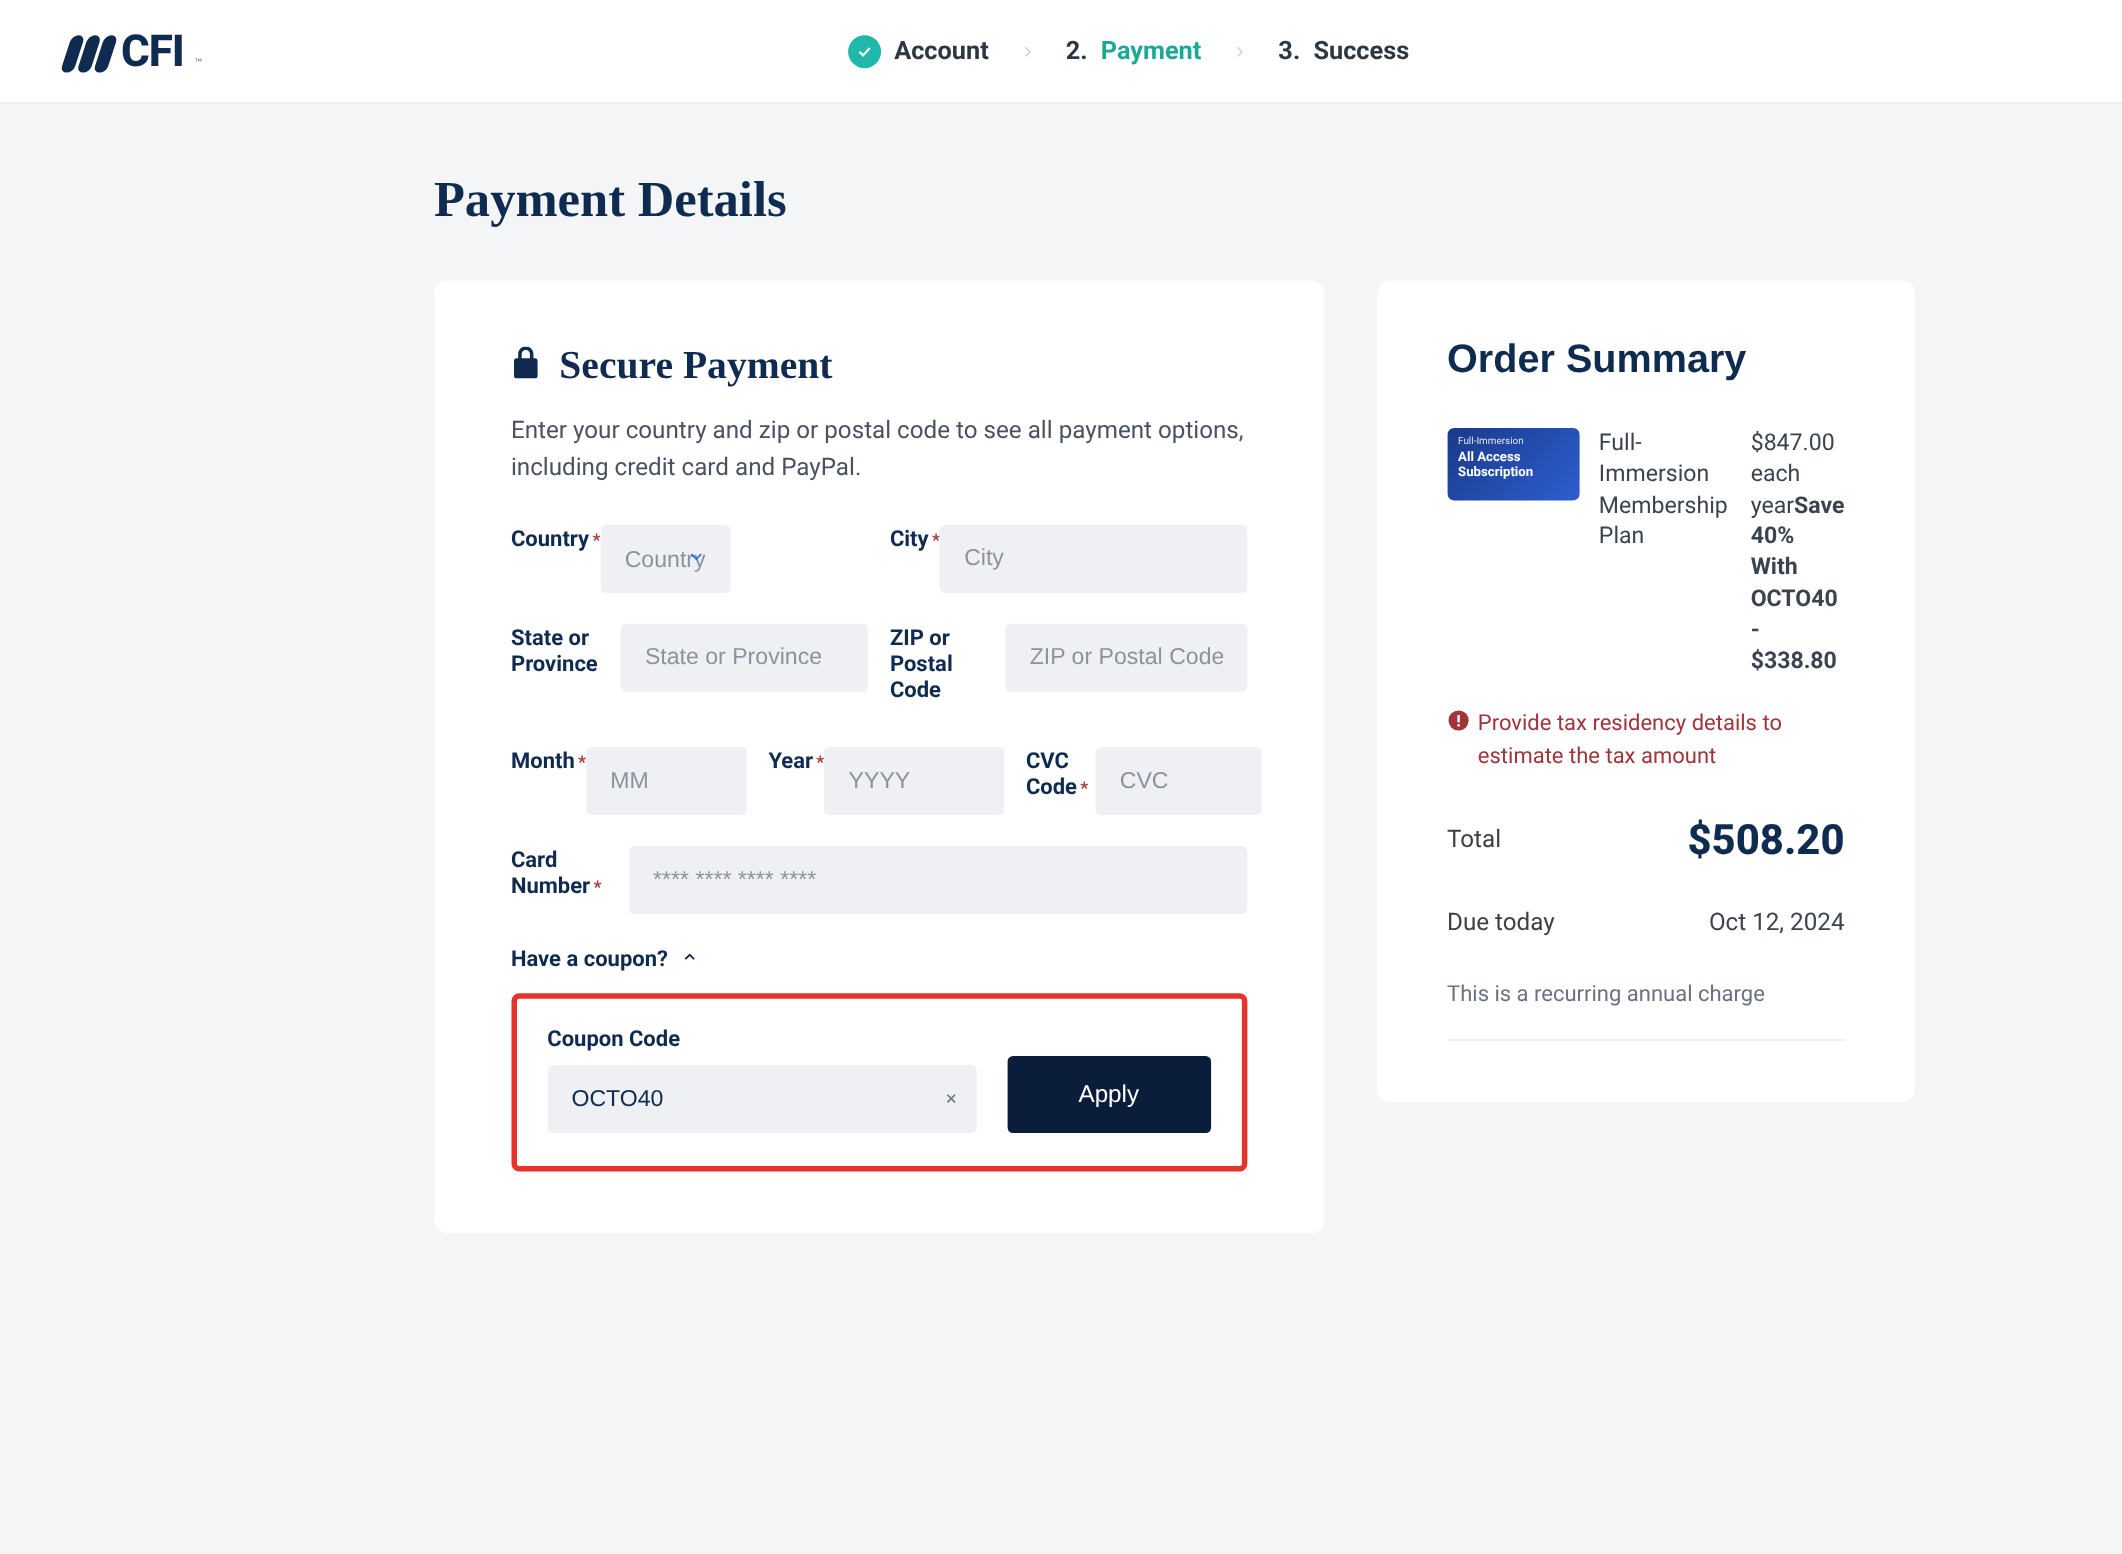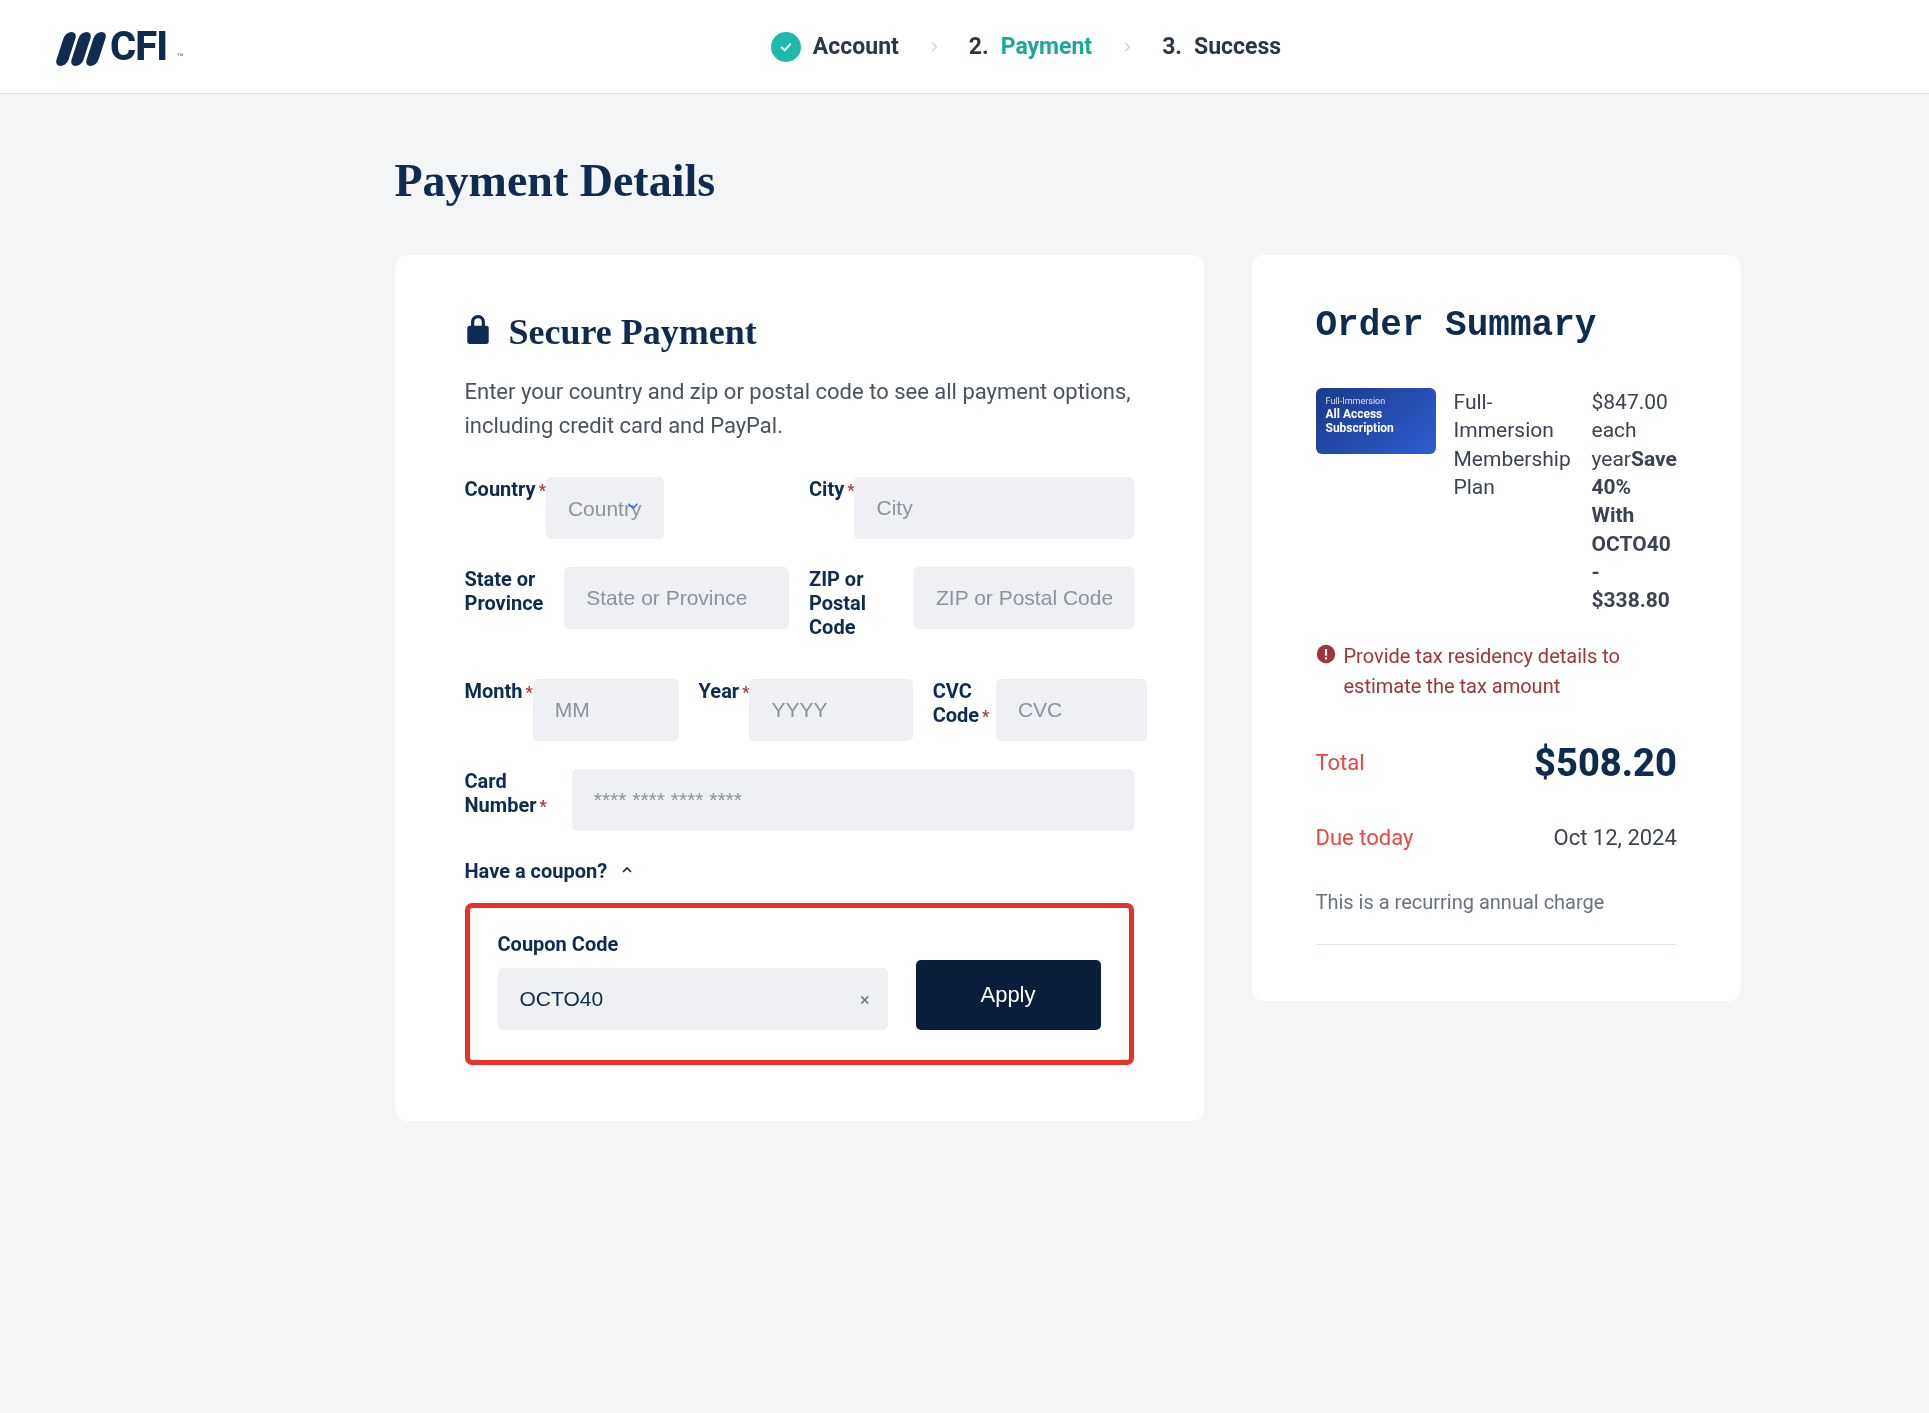--- a/index.html
+++ b/index.html
@@ -93,32 +93,32 @@
     color:#fff;
     border:none;
     border-radius:5px;
     height:70px;
     width:185px;
     font-size:22px;
     font-weight:400;
     cursor:pointer;
   }
   
-  .right h2{font-family:Liberation Mono, monospace;font-size:36px;margin:0 0 42px;}
+  .right h2{font-family:Liberation Sans, sans-serif;font-size:36px;margin:0 0 42px;}
   .prod-row{display:flex;gap:18px;align-items:flex-start;margin-bottom:26px;}
   .thumb{width:120px;height:66px;border-radius:6px;background:linear-gradient(135deg,#1a3a8a 0%,#2e5ed0 100%);position:relative;color:#fff;font-size:10px;padding:8px 10px;line-height:1.2;overflow:hidden;}
   .thumb .t1{font-size:9px;opacity:.85;}
   .thumb .t2{font-size:12px;font-weight:700;}
   .prod-name{flex:0 0 120px;font-size:21px;color:#3b4350;line-height:1.35;word-break:break-word;}
   .prod-price{flex:1;font-size:21px;color:#3b4350;line-height:1.35;}
   .prod-price b{font-weight:700;}
   .tax-warn{display:flex;gap:8px;color:var(--warn);font-size:20px;line-height:1.5;margin-bottom:40px;}
   .tax-warn svg{flex-shrink:0;width:20px;height:20px;fill:var(--warn);margin-top:3px;}
   .sum-line{display:flex;justify-content:space-between;align-items:center;margin-bottom:40px;}
-  .sum-line .k{font-size:22px;color:#ef4444;}
+  .sum-line .k{font-size:22px;color:#404040;}
   .sum-line .total{font-size:38px;font-weight:800;color:var(--navy);}
   .sum-line .v{font-size:22px;color:#3d4450;}
   .note{font-size:20px;color:#6a7180;margin:28px 0 30px;}
   hr.div{border:none;border-top:1px solid #e3e6ea;margin:0;}
 </style>
 </head>
 <body>
 
 <header class="topbar">
   <div class="logo">

